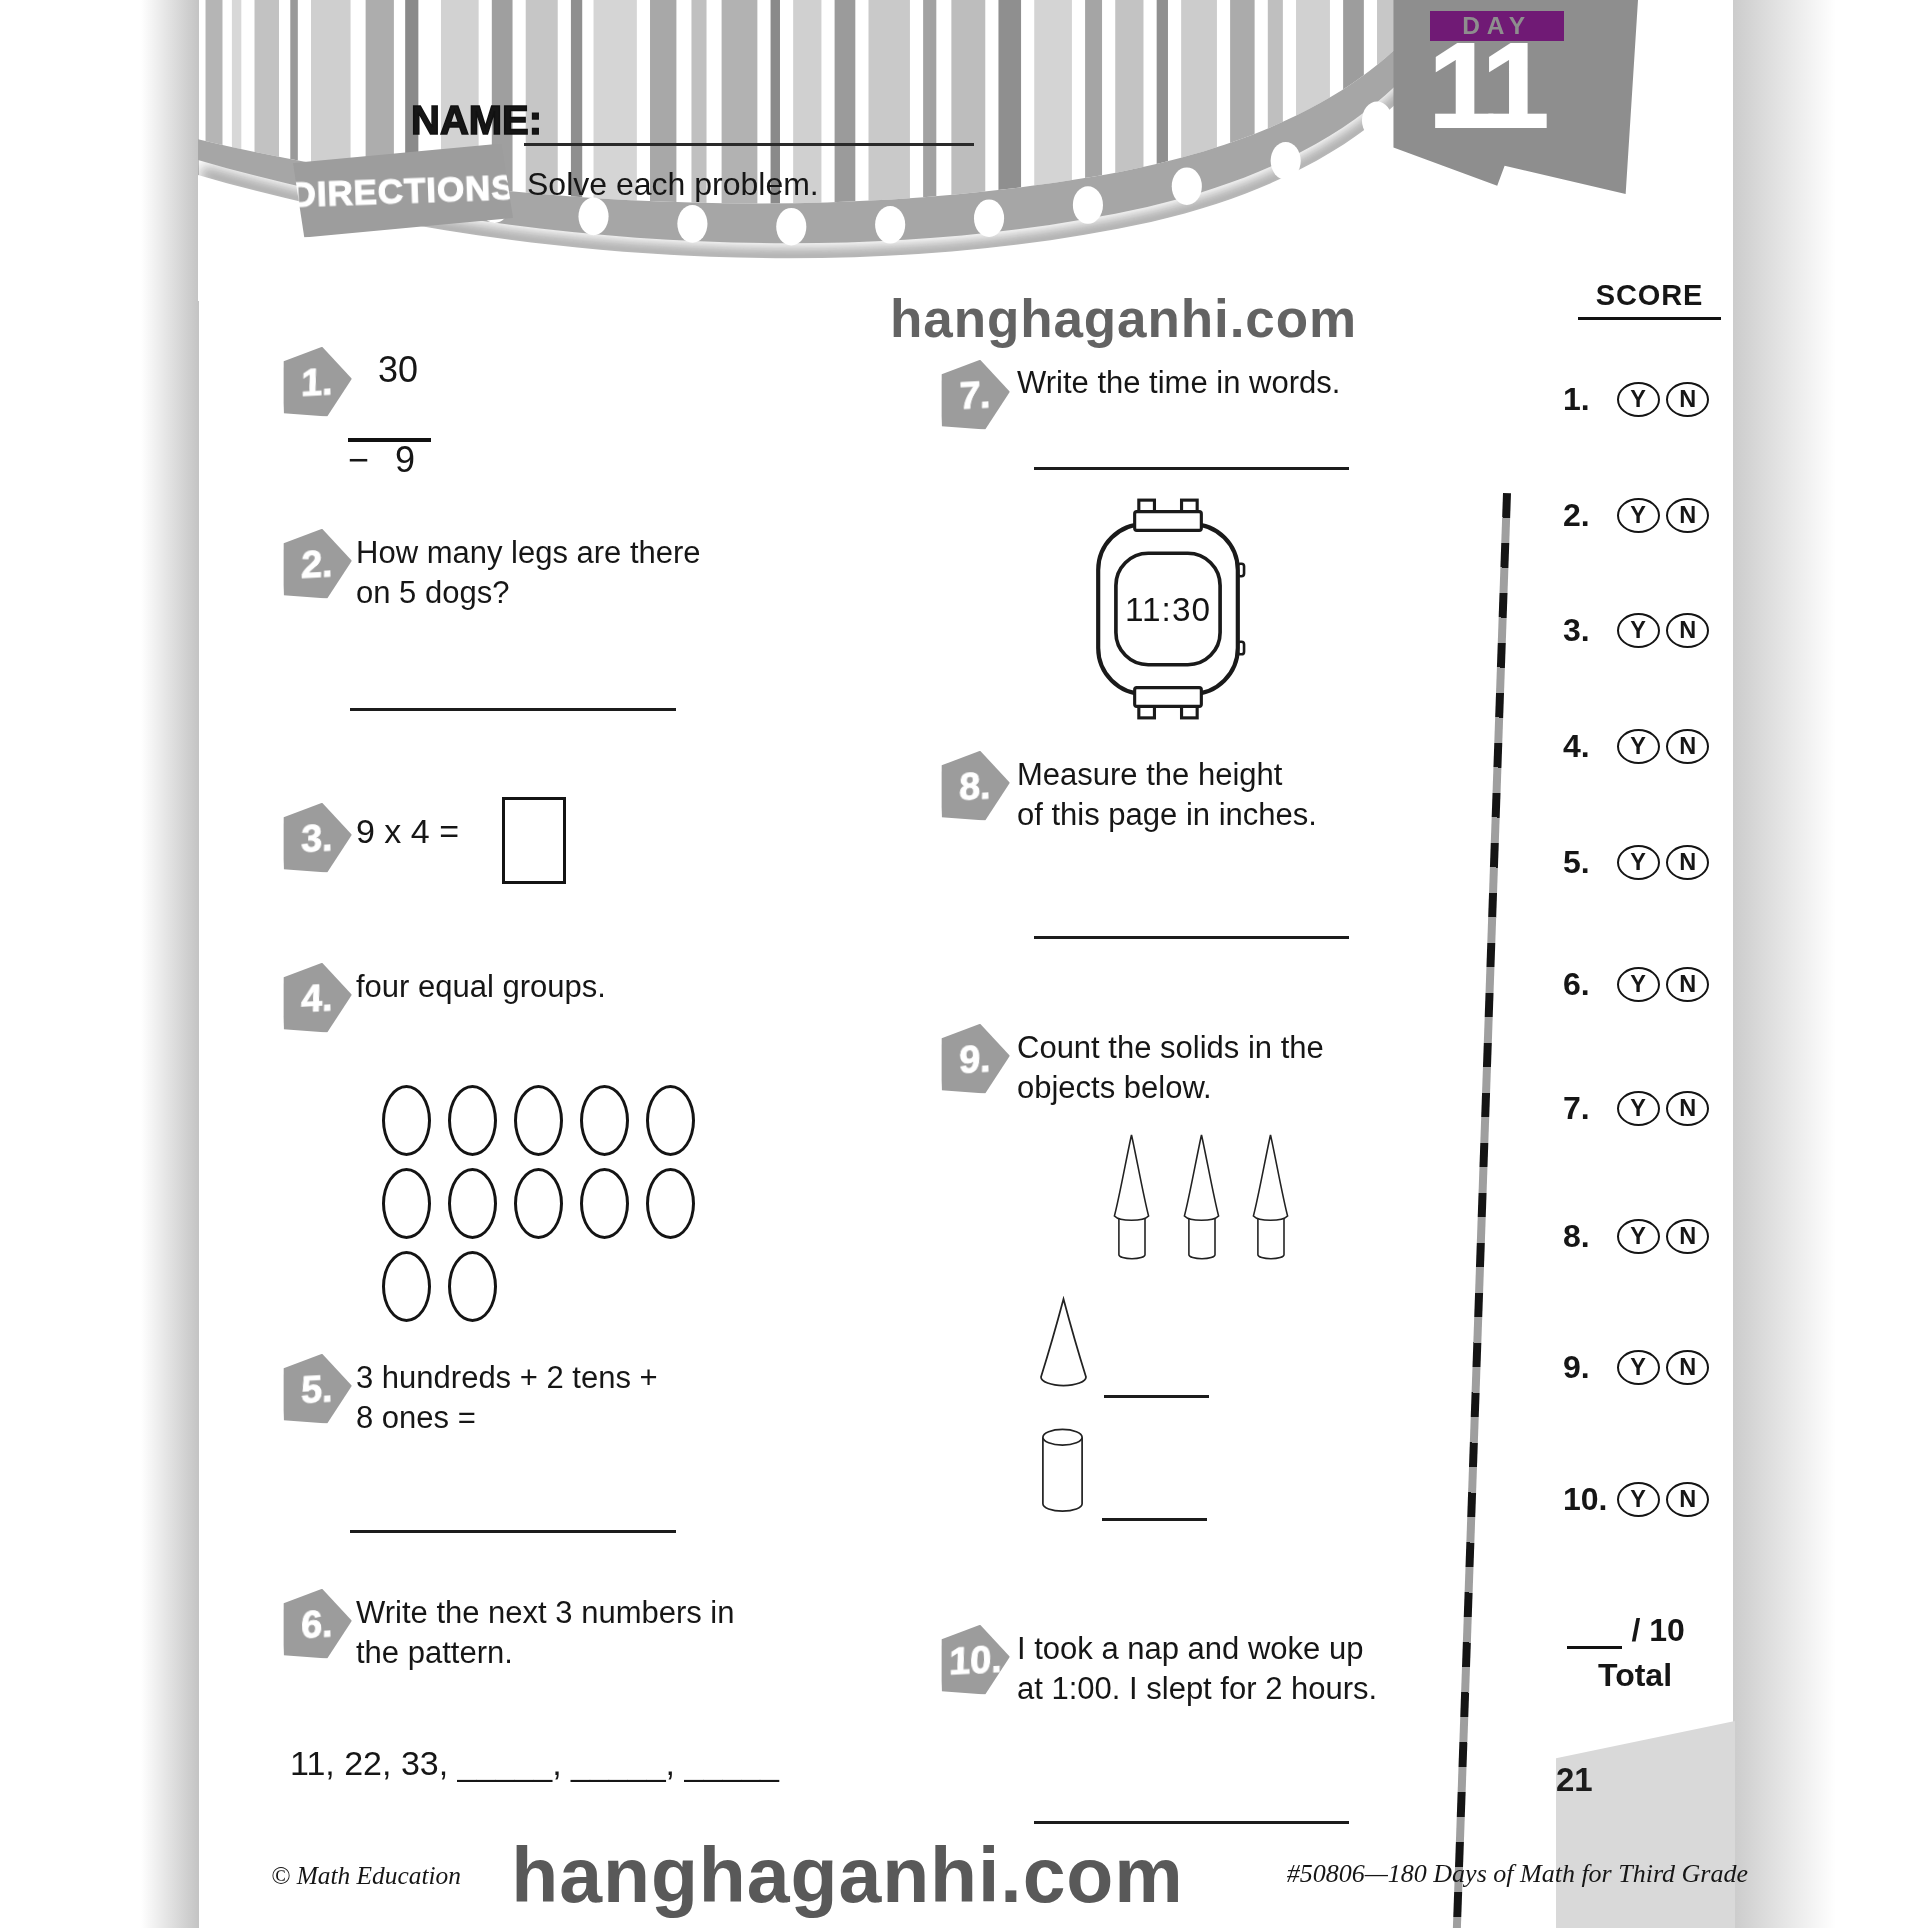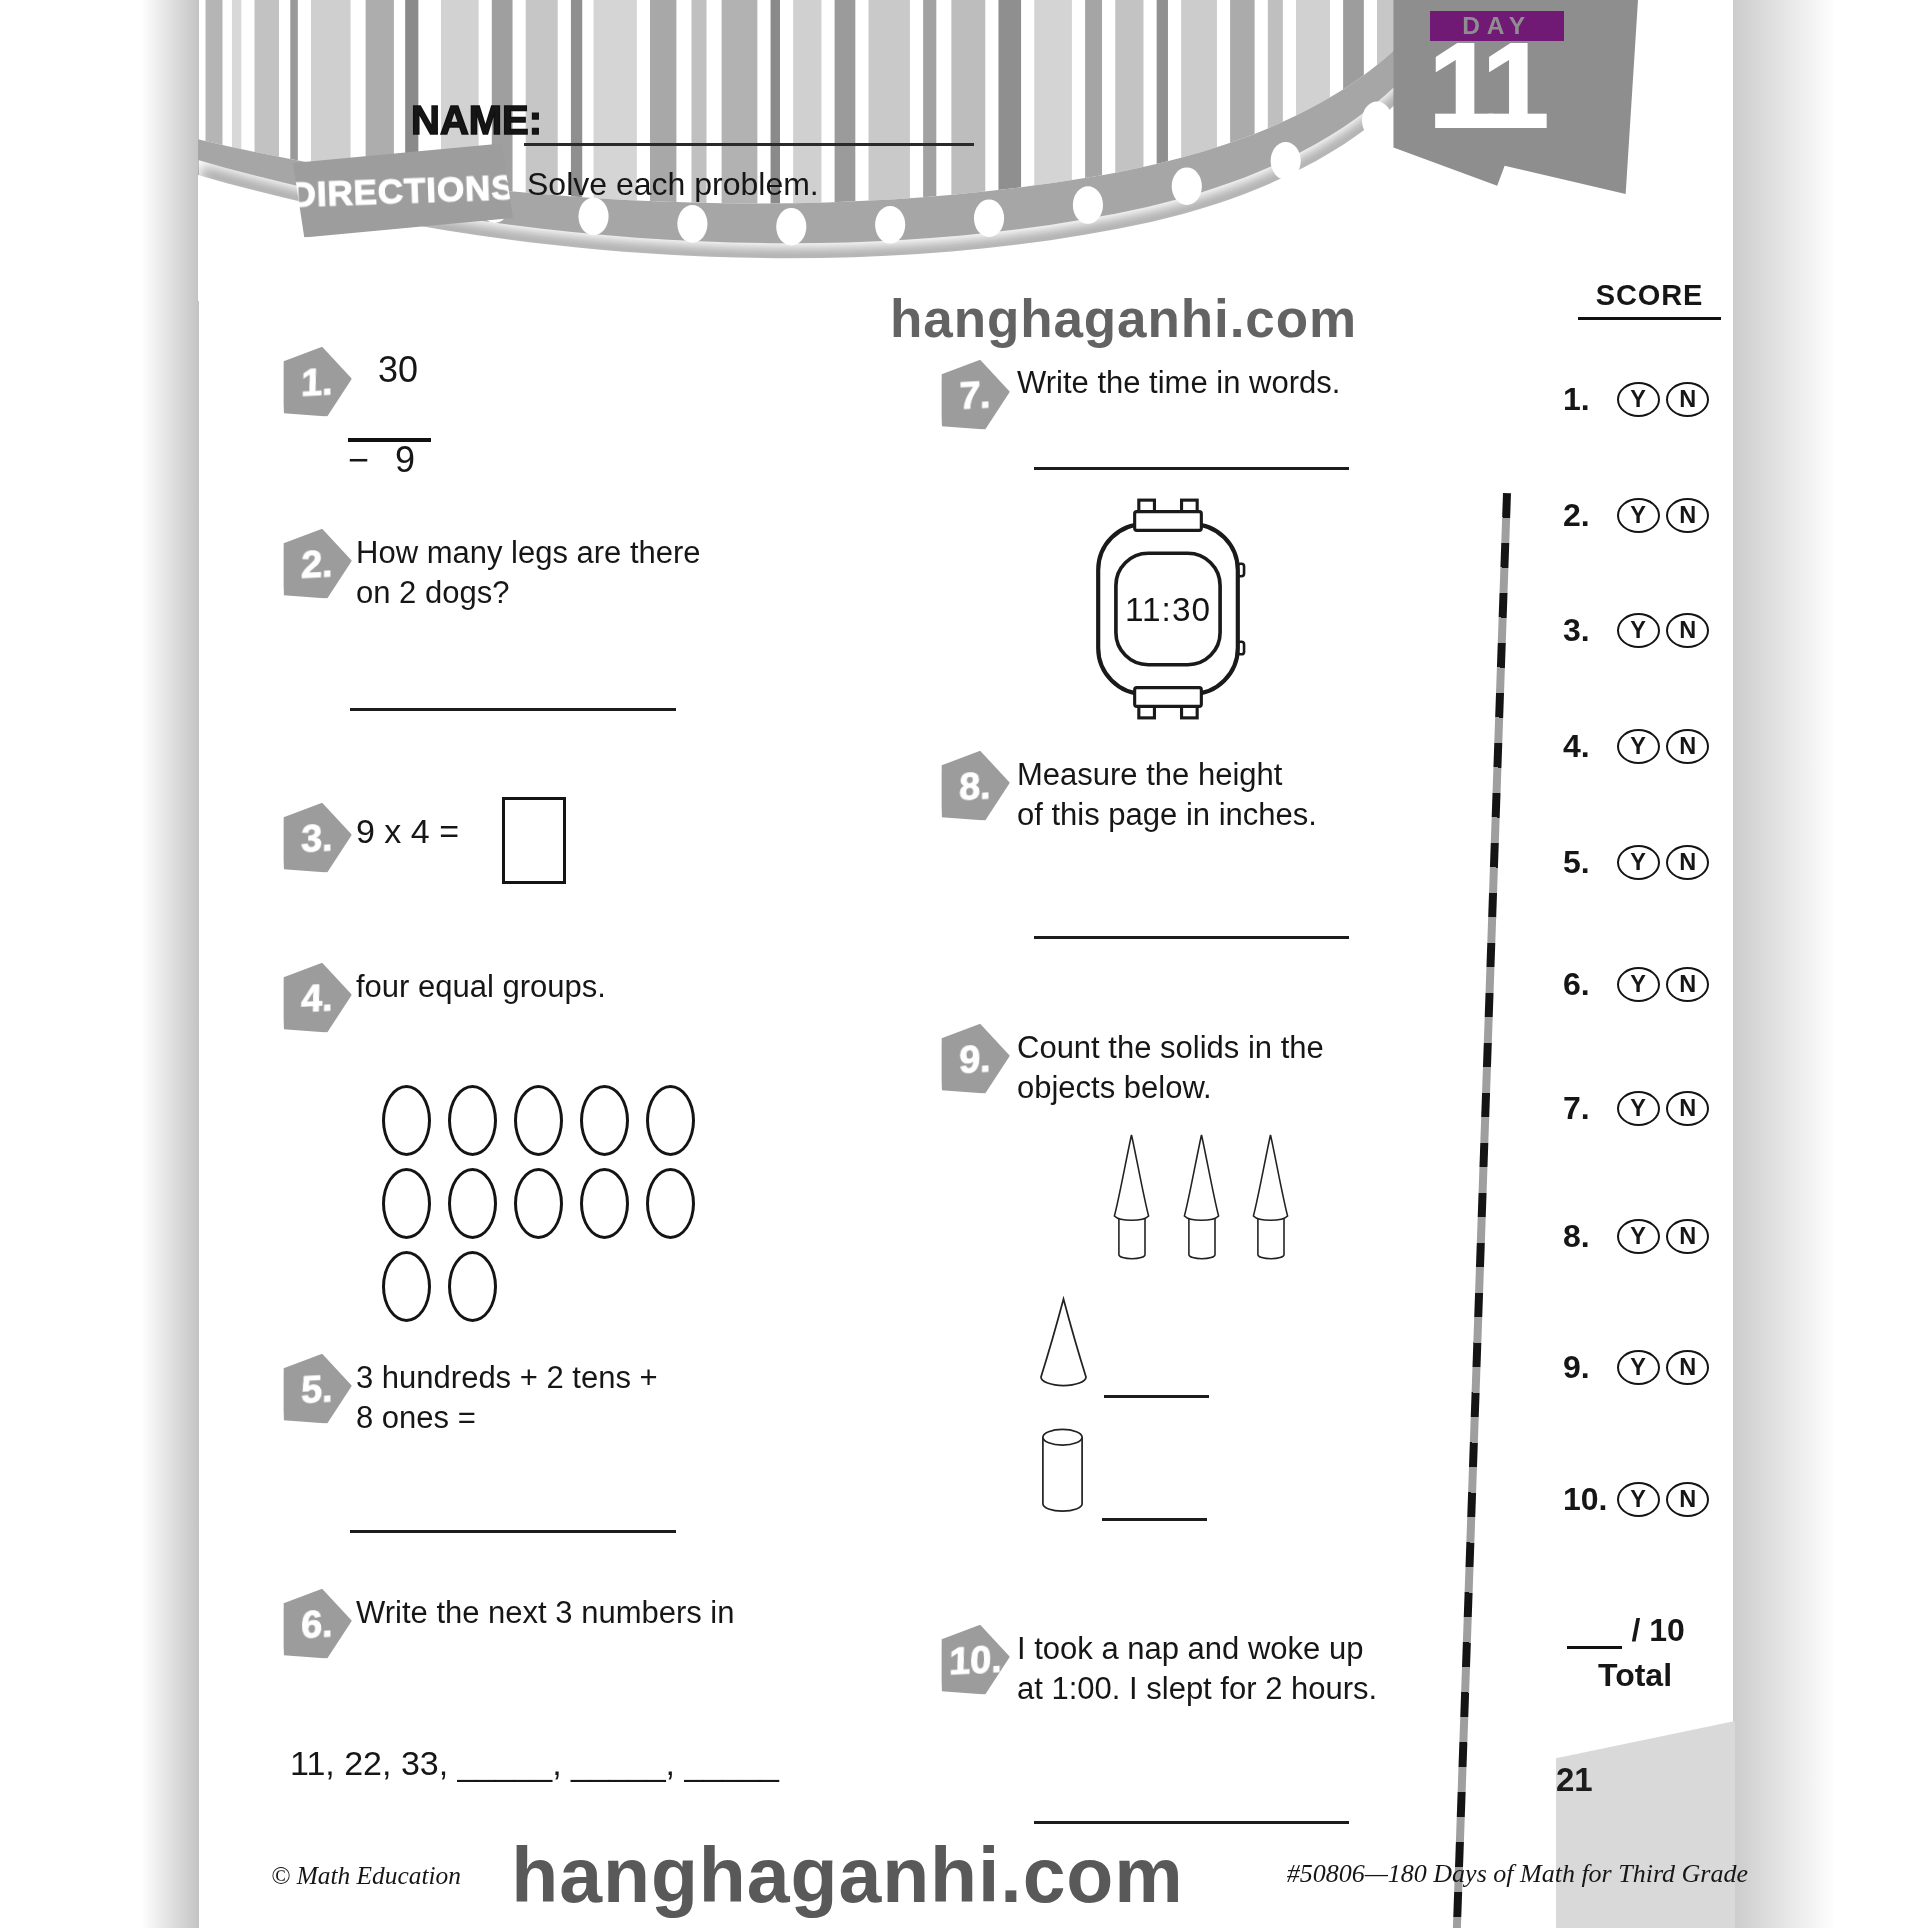--- a/index.html
+++ b/index.html
@@ -190,21 +190,21 @@
     </div>
   </div>
 </div>
 
 <div>
   <div class="abs badge" style="left:282px;top:529px">
       <span>2.</span>
     </div>
   <div class="abs ptext" style="left:356px;top:533px">
     <div>How many legs are there</div>
-    <div>on 2 dogs?</div>
+    <div>on 5 dogs?</div>
   </div>
   <div class="abs ansline" style="left:350px;top:665px;width:326px;height:43px"></div>
 </div>
 
 <div>
   <div class="abs badge" style="left:282px;top:803px">
       <span>3.</span>
     </div>
   <div class="abs eq-text">9 x 4 =</div>
   <div class="abs eq-box"></div>
@@ -249,20 +249,21 @@
   </div>
   <div class="abs ansline" style="left:350px;top:1487px;width:326px;height:43px"></div>
 </div>
 
 <div>
   <div class="abs badge" style="left:282px;top:1589px">
       <span>6.</span>
     </div>
   <div class="abs ptext" style="left:356px;top:1593px">
     <div>Write the next 3 numbers in</div>
+    <div>the pattern.</div>
   </div>
   <div class="abs seq-text">11, 22, 33, _____, _____, _____</div>
 </div>
 
 <div>
   <div class="abs badge" style="left:940px;top:360px">
       <span>7.</span>
     </div>
   <div class="abs ptext" style="left:1017px;top:363px">
     <div>Write the time in words.</div>

